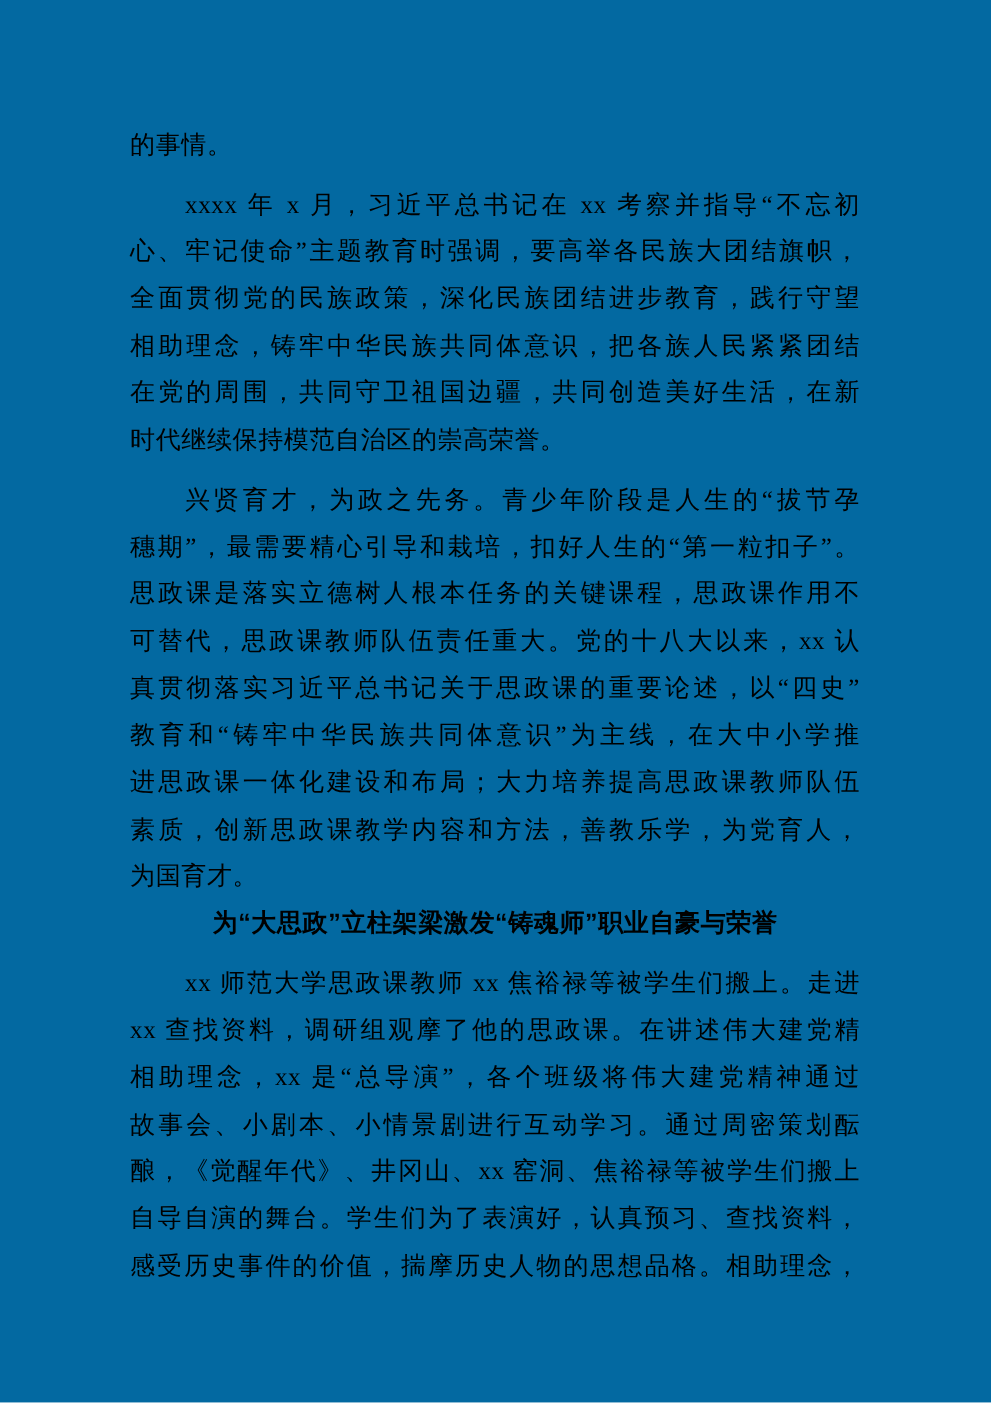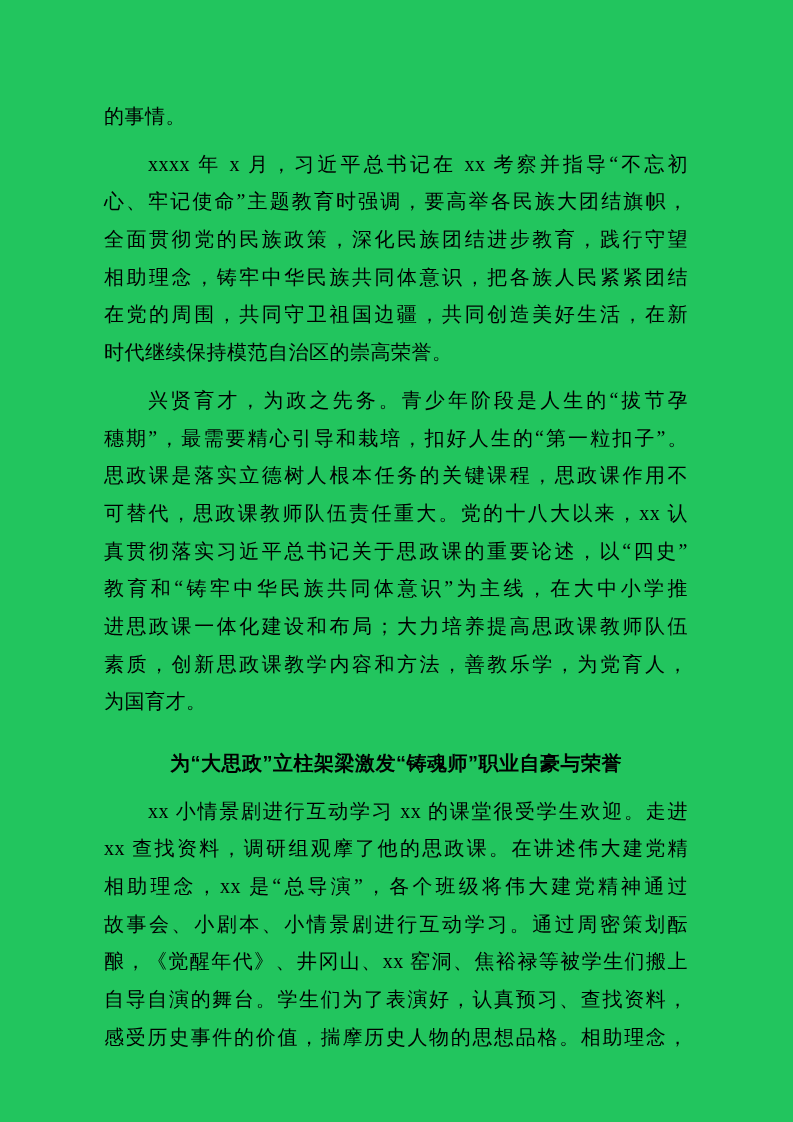--- a/index.html
+++ b/index.html
@@ -4,21 +4,21 @@
 <style>
   html, body {
     margin: 0;
     padding: 0;
     background: #ffffff;
   }
   .page {
     position: relative;
     width: 793px;
     height: 1122px;
-    background: #22c55e;
+    background: #0369a1;
     overflow: hidden;
     font-family: "Liberation Serif", "DejaVu Serif", serif;
     color: #000000;
   }
   .text-block {
     position: absolute;
     left: 104px;
     top: 98px;
     width: 584px;
   }
@@ -44,21 +44,20 @@
     white-space: normal;
   }
   .line.indent {
     text-indent: 44px;
     margin-top: 10px;
   }
   .line.heading {
     font-family: "Liberation Sans", "DejaVu Sans", sans-serif;
     font-weight: bold;
     font-size: 20px;
-    margin-top: 24px;
   }
 </style>
 </head>
 <body>
 
 <div class="page">
   <div class="text-block">
       <div class="line j-left">的事情。</div>
       <div class="line indent j-full">xxxx 年 x 月，习近平总书记在 xx 考察并指导“不忘初</div>
       <div class="line j-full">心、牢记使命”主题教育时强调，要高举各民族大团结旗帜，</div>
@@ -69,21 +68,21 @@
       <div class="line indent j-full">兴贤育才，为政之先务。青少年阶段是人生的“拔节孕</div>
       <div class="line j-full">穗期”，最需要精心引导和栽培，扣好人生的“第一粒扣子”。</div>
       <div class="line j-full">思政课是落实立德树人根本任务的关键课程，思政课作用不</div>
       <div class="line j-full">可替代，思政课教师队伍责任重大。党的十八大以来，xx 认</div>
       <div class="line j-full">真贯彻落实习近平总书记关于思政课的重要论述，以“四史”</div>
       <div class="line j-full">教育和“铸牢中华民族共同体意识”为主线，在大中小学推</div>
       <div class="line j-full">进思政课一体化建设和布局；大力培养提高思政课教师队伍</div>
       <div class="line j-full">素质，创新思政课教学内容和方法，善教乐学，为党育人，</div>
       <div class="line j-left">为国育才。</div>
       <div class="line heading j-center">为“大思政”立柱架梁激发“铸魂师”职业自豪与荣誉</div>
-      <div class="line indent j-full">xx 小情景剧进行互动学习 xx 的课堂很受学生欢迎。走进</div>
+      <div class="line indent j-full">xx 师范大学思政课教师 xx 焦裕禄等被学生们搬上。走进</div>
       <div class="line j-full">xx 查找资料，调研组观摩了他的思政课。在讲述伟大建党精</div>
       <div class="line j-full">相助理念，xx 是“总导演”，各个班级将伟大建党精神通过</div>
       <div class="line j-full">故事会、小剧本、小情景剧进行互动学习。通过周密策划酝</div>
       <div class="line j-full">酿，《觉醒年代》、井冈山、xx 窑洞、焦裕禄等被学生们搬上</div>
       <div class="line j-full">自导自演的舞台。学生们为了表演好，认真预习、查找资料，</div>
       <div class="line j-full">感受历史事件的价值，揣摩历史人物的思想品格。相助理念，</div>
     </div>
 </div>
 
 </body></html>

